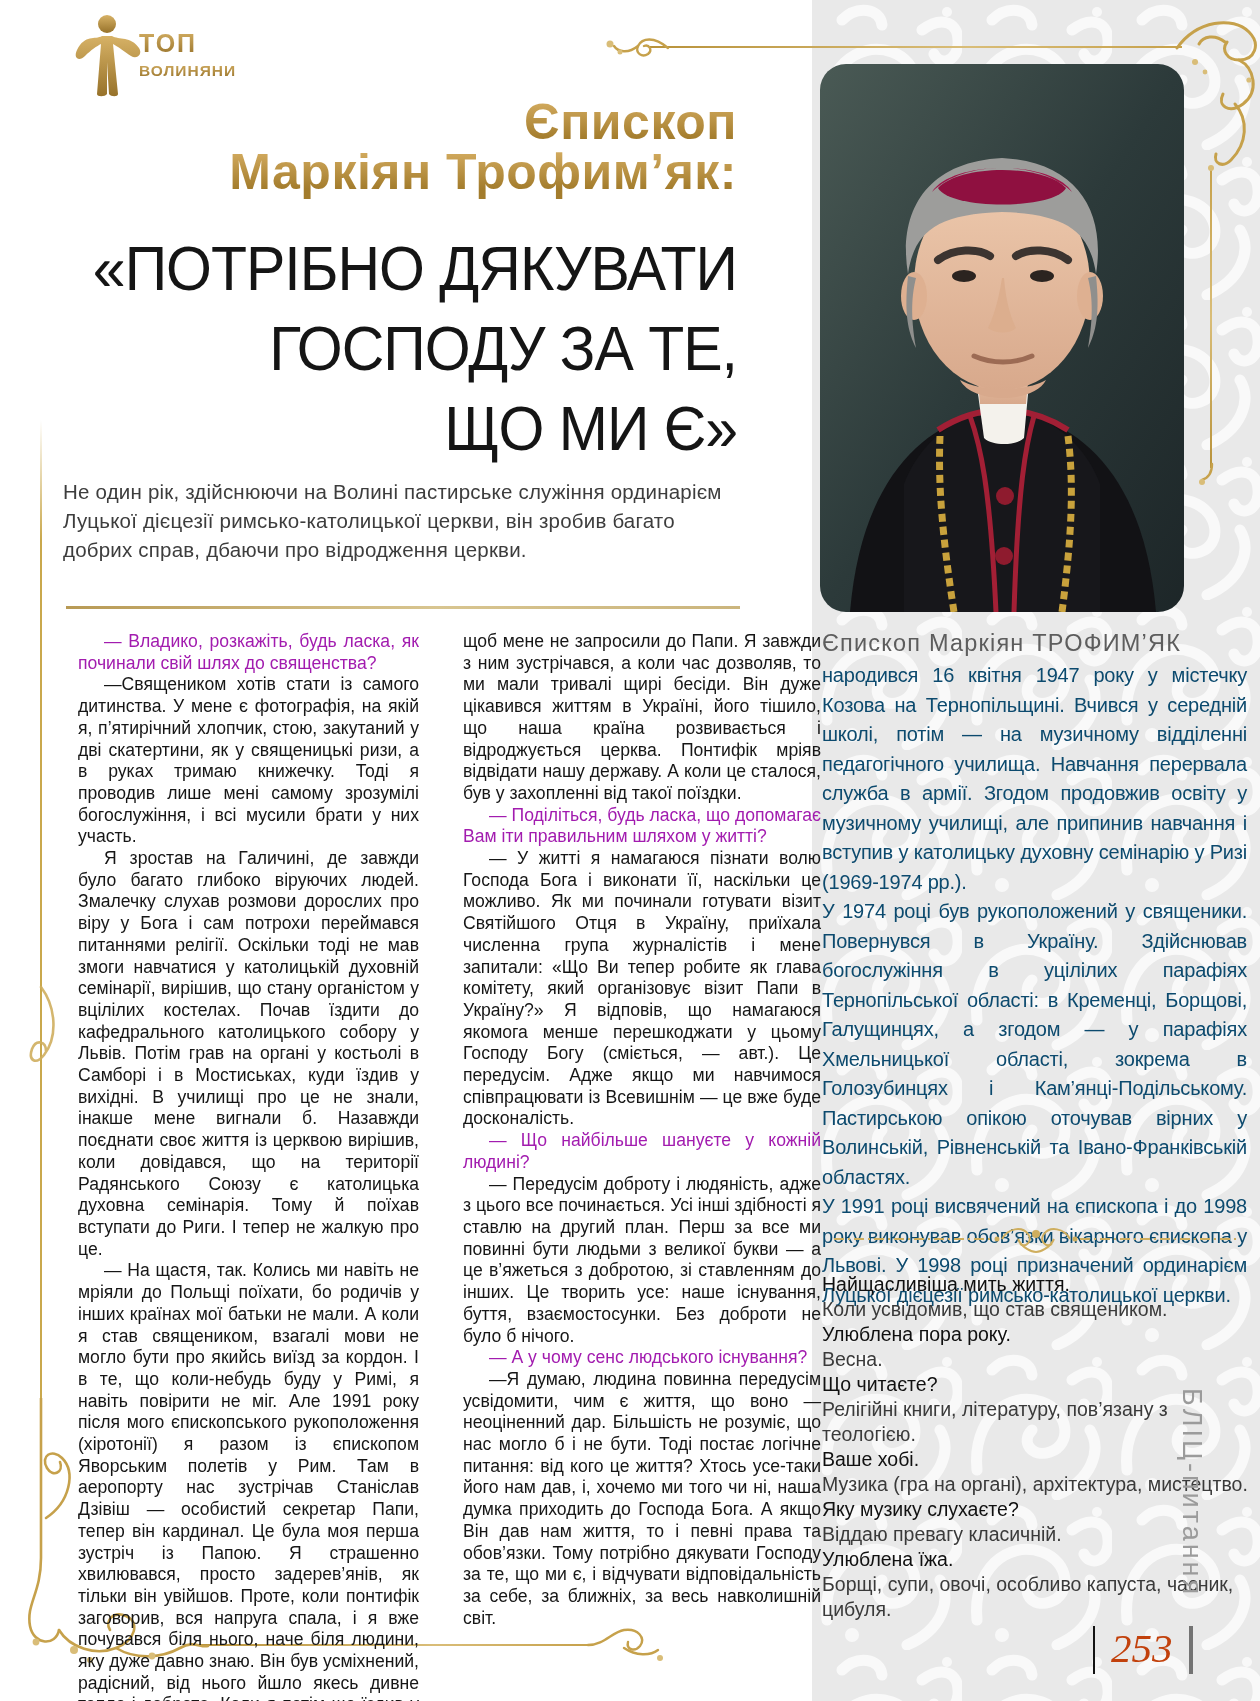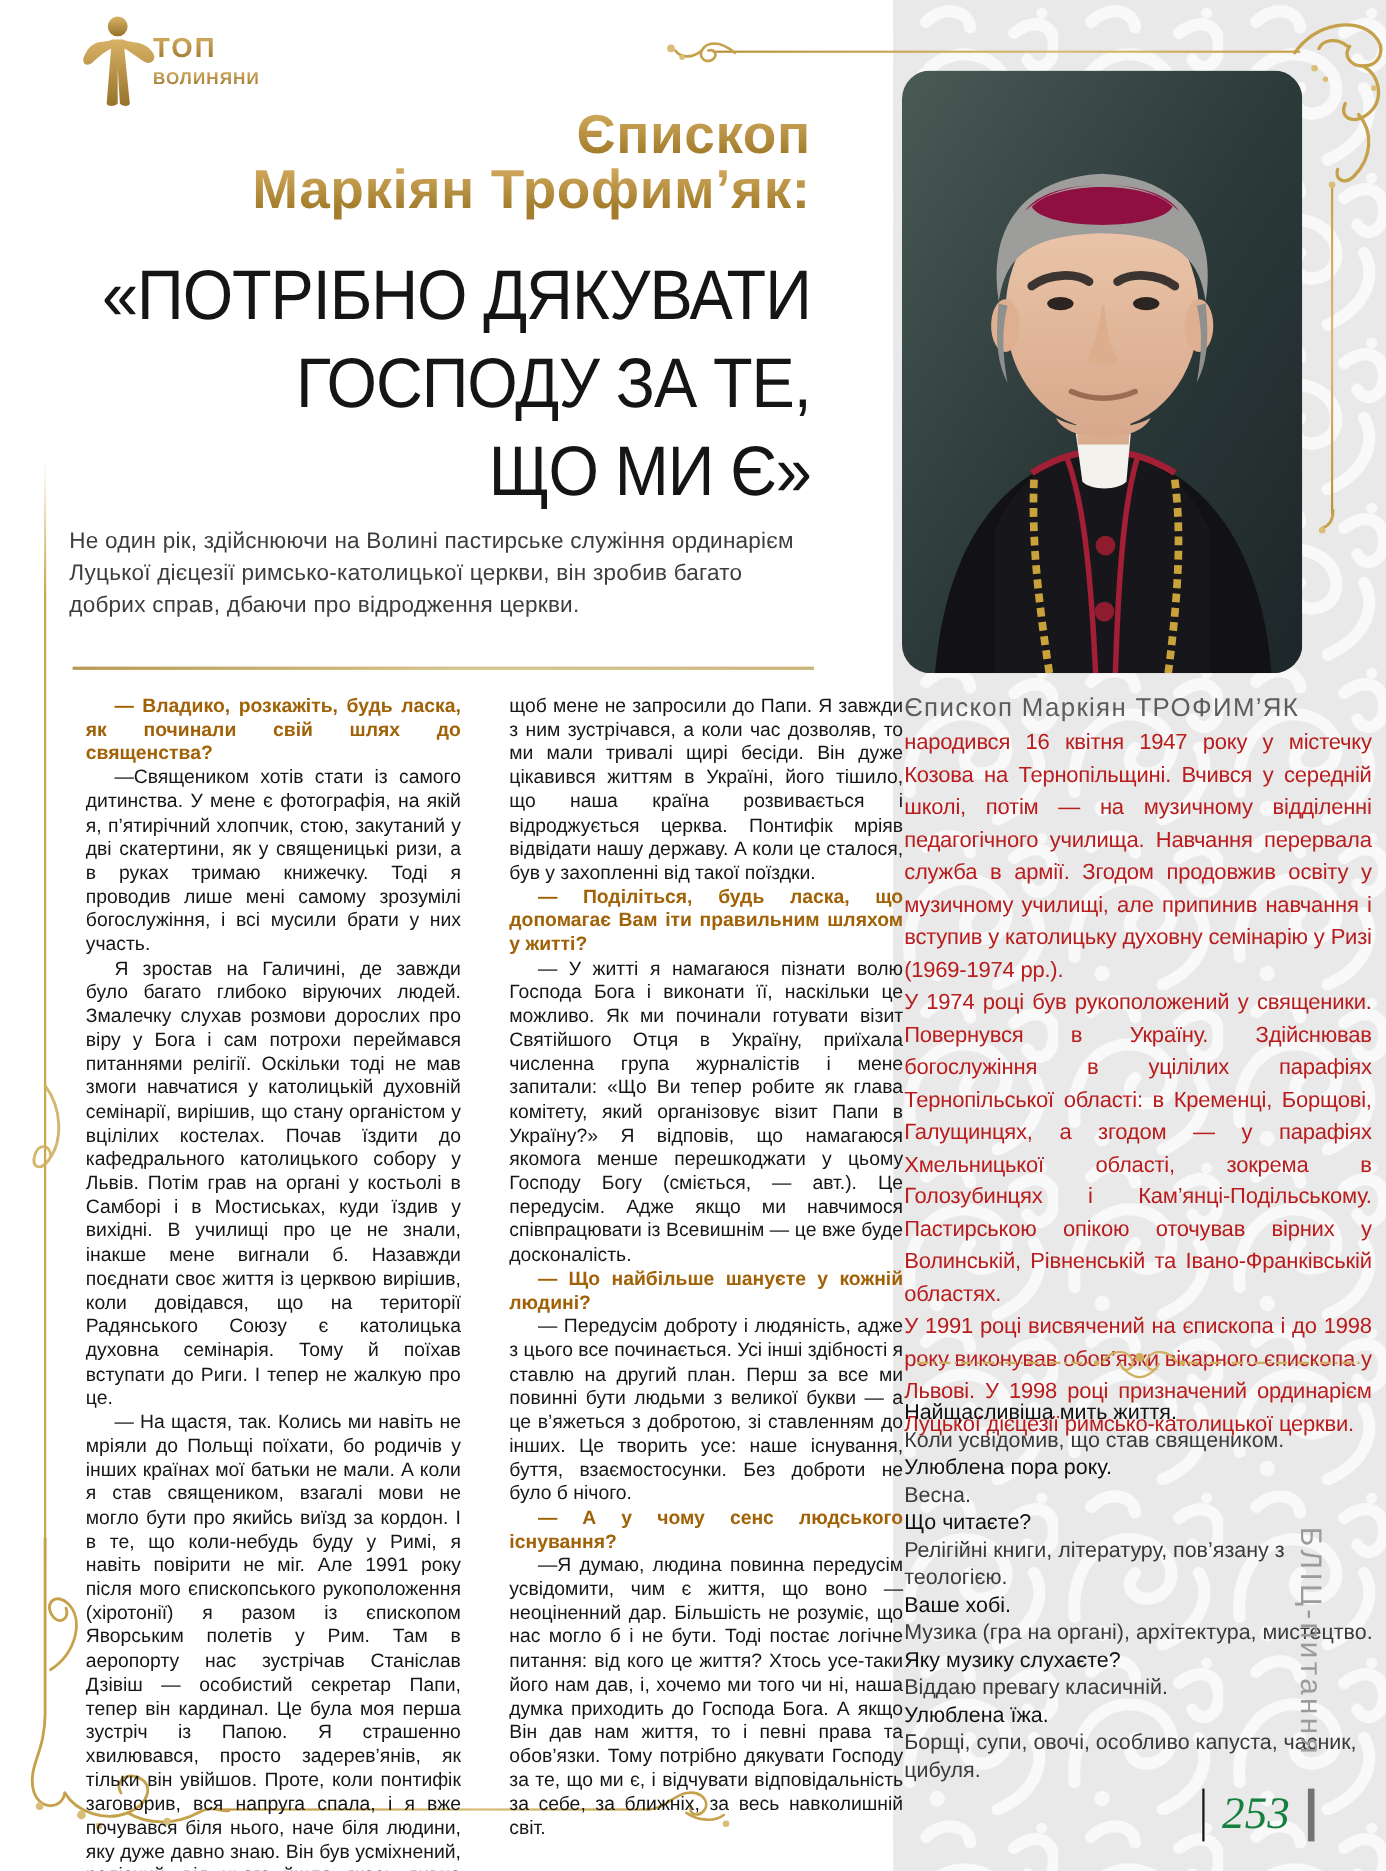--- a/index.html
+++ b/index.html
@@ -28,39 +28,39 @@
   .quote-line{right:523px;text-align:right;font-size:59px;line-height:78px;color:#151515;
     font-weight:300;letter-spacing:-1px;white-space:nowrap;transform:scaleY(1.08);transform-origin:right top;}
   #quote0{top:226px;} #quote1{top:306px;} #quote2{top:386px;}
   #lead{left:63px;top:477px;width:678px;font-size:20.5px;line-height:29px;color:#3d3d3d;letter-spacing:0.2px;}
   #separator{left:66px;top:606px;width:674px;height:3px;background:linear-gradient(90deg,#b89a55,#d8c590 55%,#cbb57d);}
   
   .col{top:631px;font-size:17.6px;line-height:21.7px;text-align:justify;color:#161616;}
   #col1{left:78px;width:341px;}
   #col2{left:463px;width:358px;}
   .col p{margin:0;text-indent:26px;}
-  .col p.q{font-weight:700;color:#a16207;}
+  .col p.q{font-weight:400;color:#a21caf;}
   .col p.noindent{text-indent:0;}
   
   #photo{left:820px;top:64px;width:364px;height:548px;border-radius:26px;overflow:hidden;}
   
   #bio-heading{left:822px;top:630px;width:426px;font-size:23.5px;color:#5d5d5d;letter-spacing:1.2px;white-space:nowrap;}
-  #bio{left:822px;top:661px;width:425px;font-size:20px;line-height:29.5px;text-align:justify;color:#b91c1c;letter-spacing:-0.2px;}
+  #bio{left:822px;top:661px;width:425px;font-size:20px;line-height:29.5px;text-align:justify;color:#0c4a6e;letter-spacing:-0.2px;}
   #bio p{margin:0;}
   
   #bio-divider{left:832px;top:1222px;width:408px;height:34px;}
   
   #blitz{left:822px;top:1272px;width:434px;font-size:19.5px;line-height:25px;color:#3a3a3a;}
   #blitz p{margin:0;}
   #blitz p.bq{font-weight:400;color:#101010;}
   
   #vlabel{left:1176px;top:1388px;writing-mode:vertical-rl;font-size:27px;color:#9b9b9b;
     letter-spacing:3px;font-weight:500;}
   #pagenum{left:1093px;top:1626px;font-family:"Liberation Serif", serif;font-style:italic;
-    font-size:41px;color:#15803d;border-left:2px solid #131313;border-right:6px solid #737373;
+    font-size:41px;color:#c2410c;border-left:2px solid #131313;border-right:4px solid #737373;
     padding:2px 16px 6px 16px;line-height:40px;}
   svg{display:block;}
 </style>
 </head>
 <body>
 
 <svg id="sidebar-bg" class="abs" width="448" height="1701" viewBox="0 0 448 1701">
   <defs>
     <pattern id="dmk" width="150" height="150" patternUnits="userSpaceOnUse">
       <rect width="150" height="150" fill="#e9e9e9"></rect>

